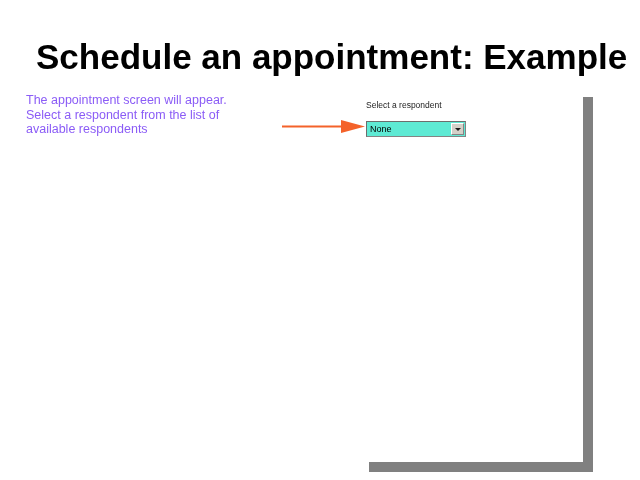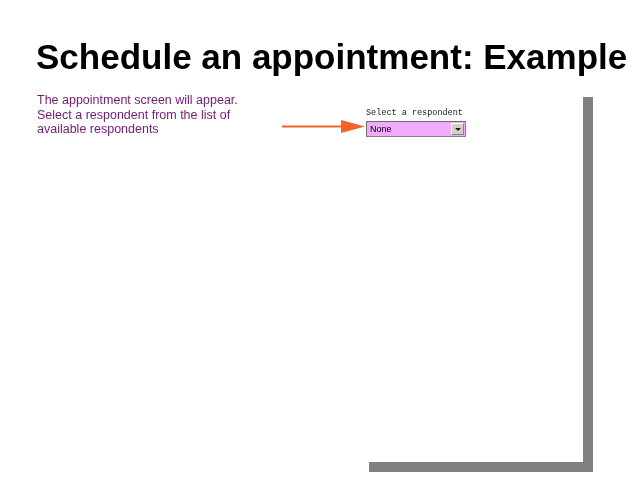--- a/index.html
+++ b/index.html
@@ -35,45 +35,43 @@
 
   
   #body-text {
     position: absolute;
     left: 26px;
     top: 93px;
     width: 235px;
     font-family: "Liberation Sans", sans-serif;
     font-size: 12.5px;
     line-height: 14.6px;
-    color: #701a75;
-    margin-left: 11px;
+    color: #8b5cf6;
   }
 
   
   #shot-label {
     position: absolute;
     left: 366px;
     top: 100px;
-    font-family: Liberation Mono, monospace;
+    font-family: Liberation Sans, sans-serif;
     font-size: 8.5px;
     line-height: 10px;
     color: #1b1b1b;
     white-space: nowrap;
-    margin-top: 8px;
   }
 
   #respondent-select {
     position: absolute;
     left: 366px;
     top: 121px;
     width: 100px;
     height: 16px;
     box-sizing: border-box;
-    background: #f0abfc;
+    background: #5eead4;
     border: 1px solid #848484;
     border-top-color: #6d6d6d;
     border-left-color: #6d6d6d;
   }
   #respondent-select .sel-value {
     position: absolute;
     left: 3px;
     top: 2px;
     font-family: "Liberation Sans", sans-serif;
     font-size: 9px;

